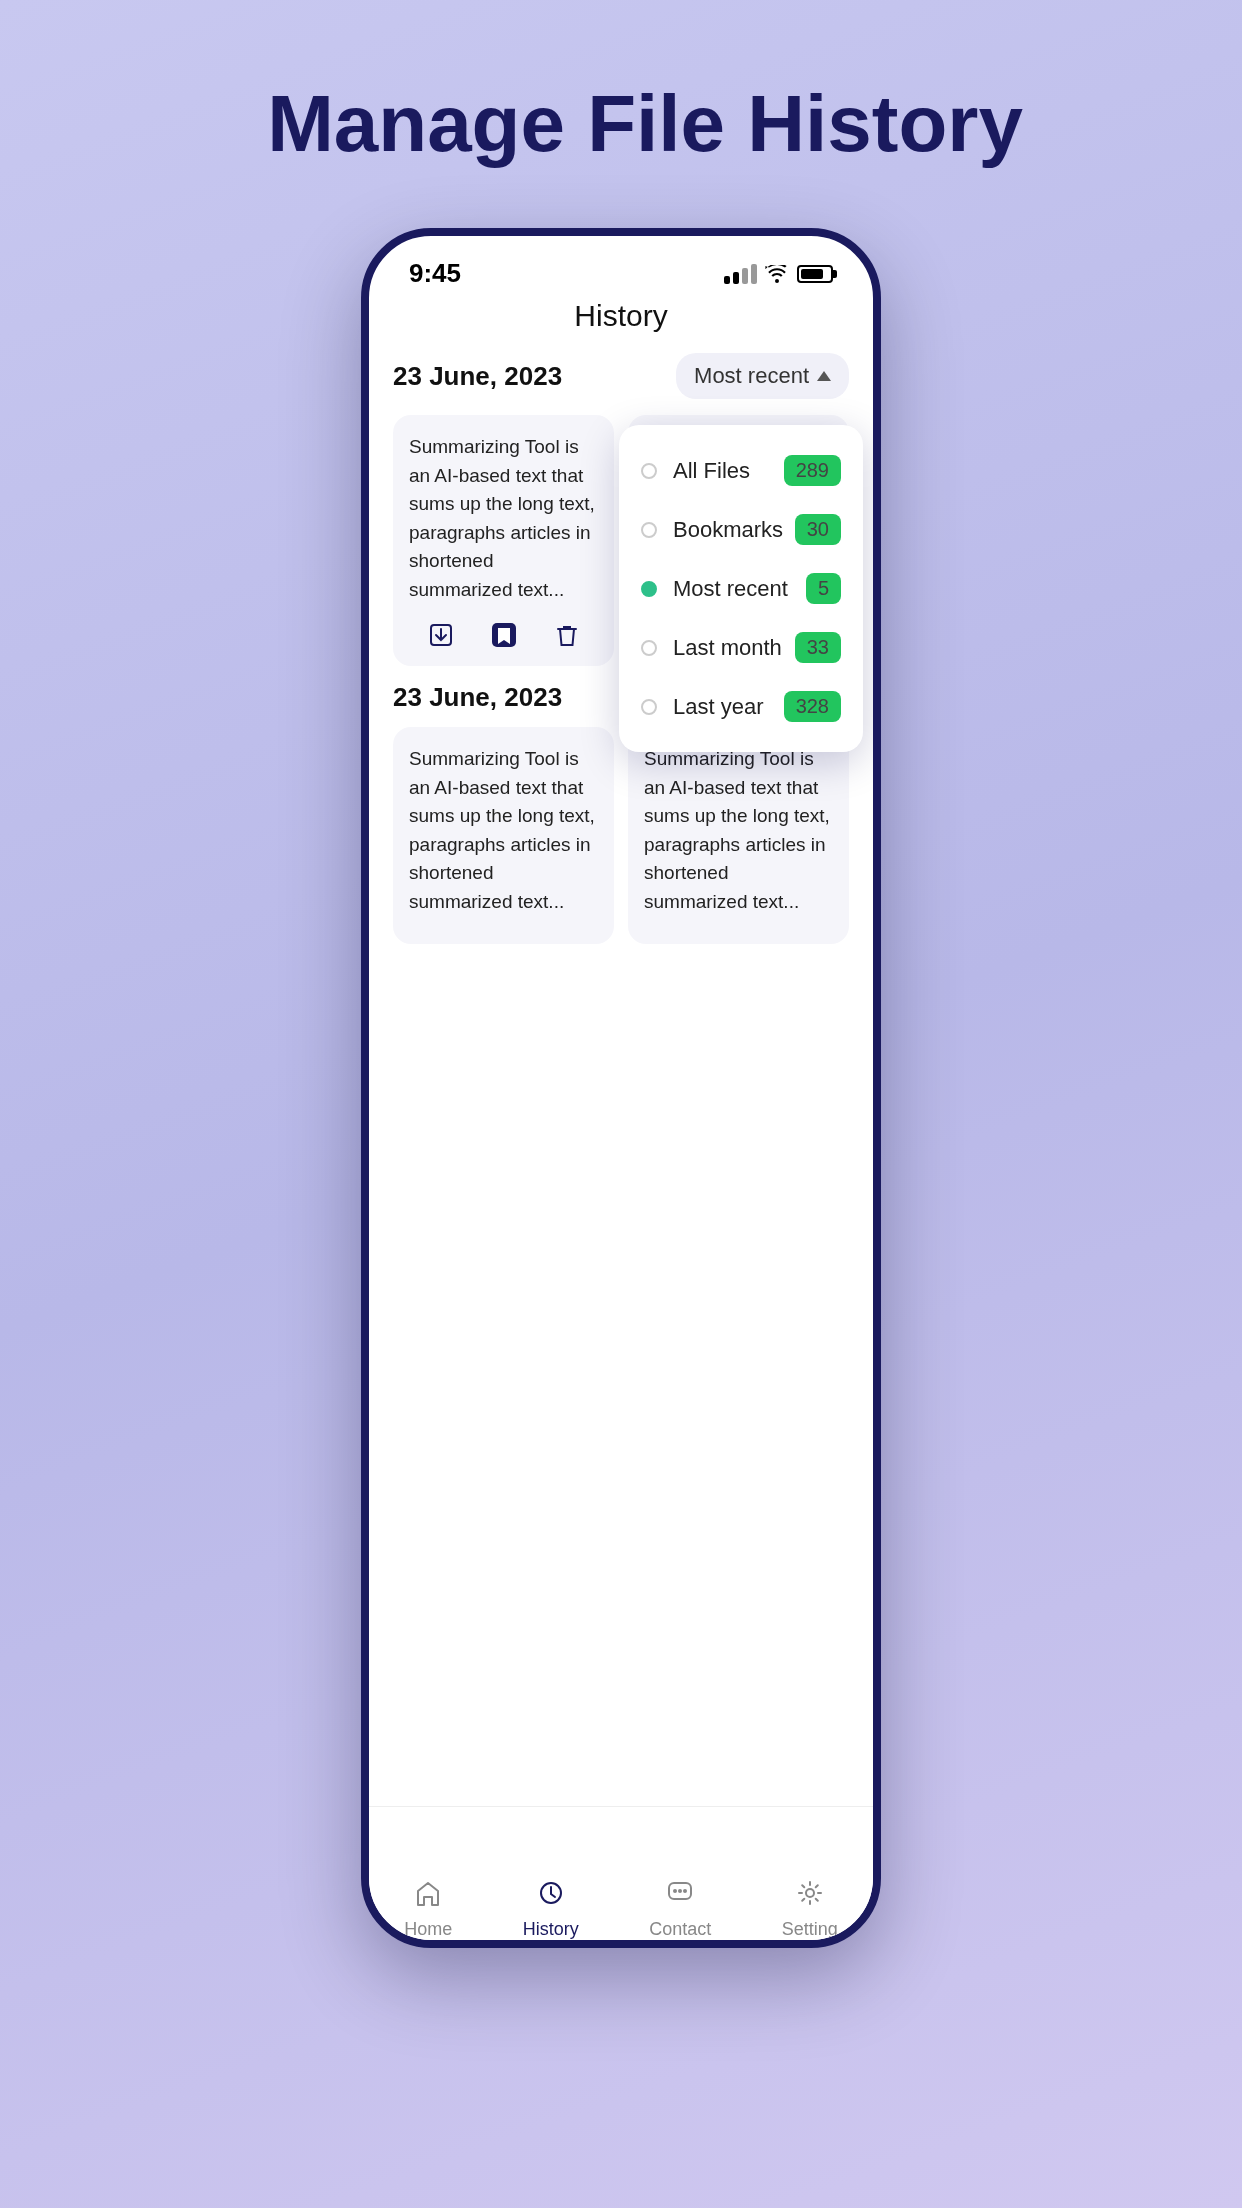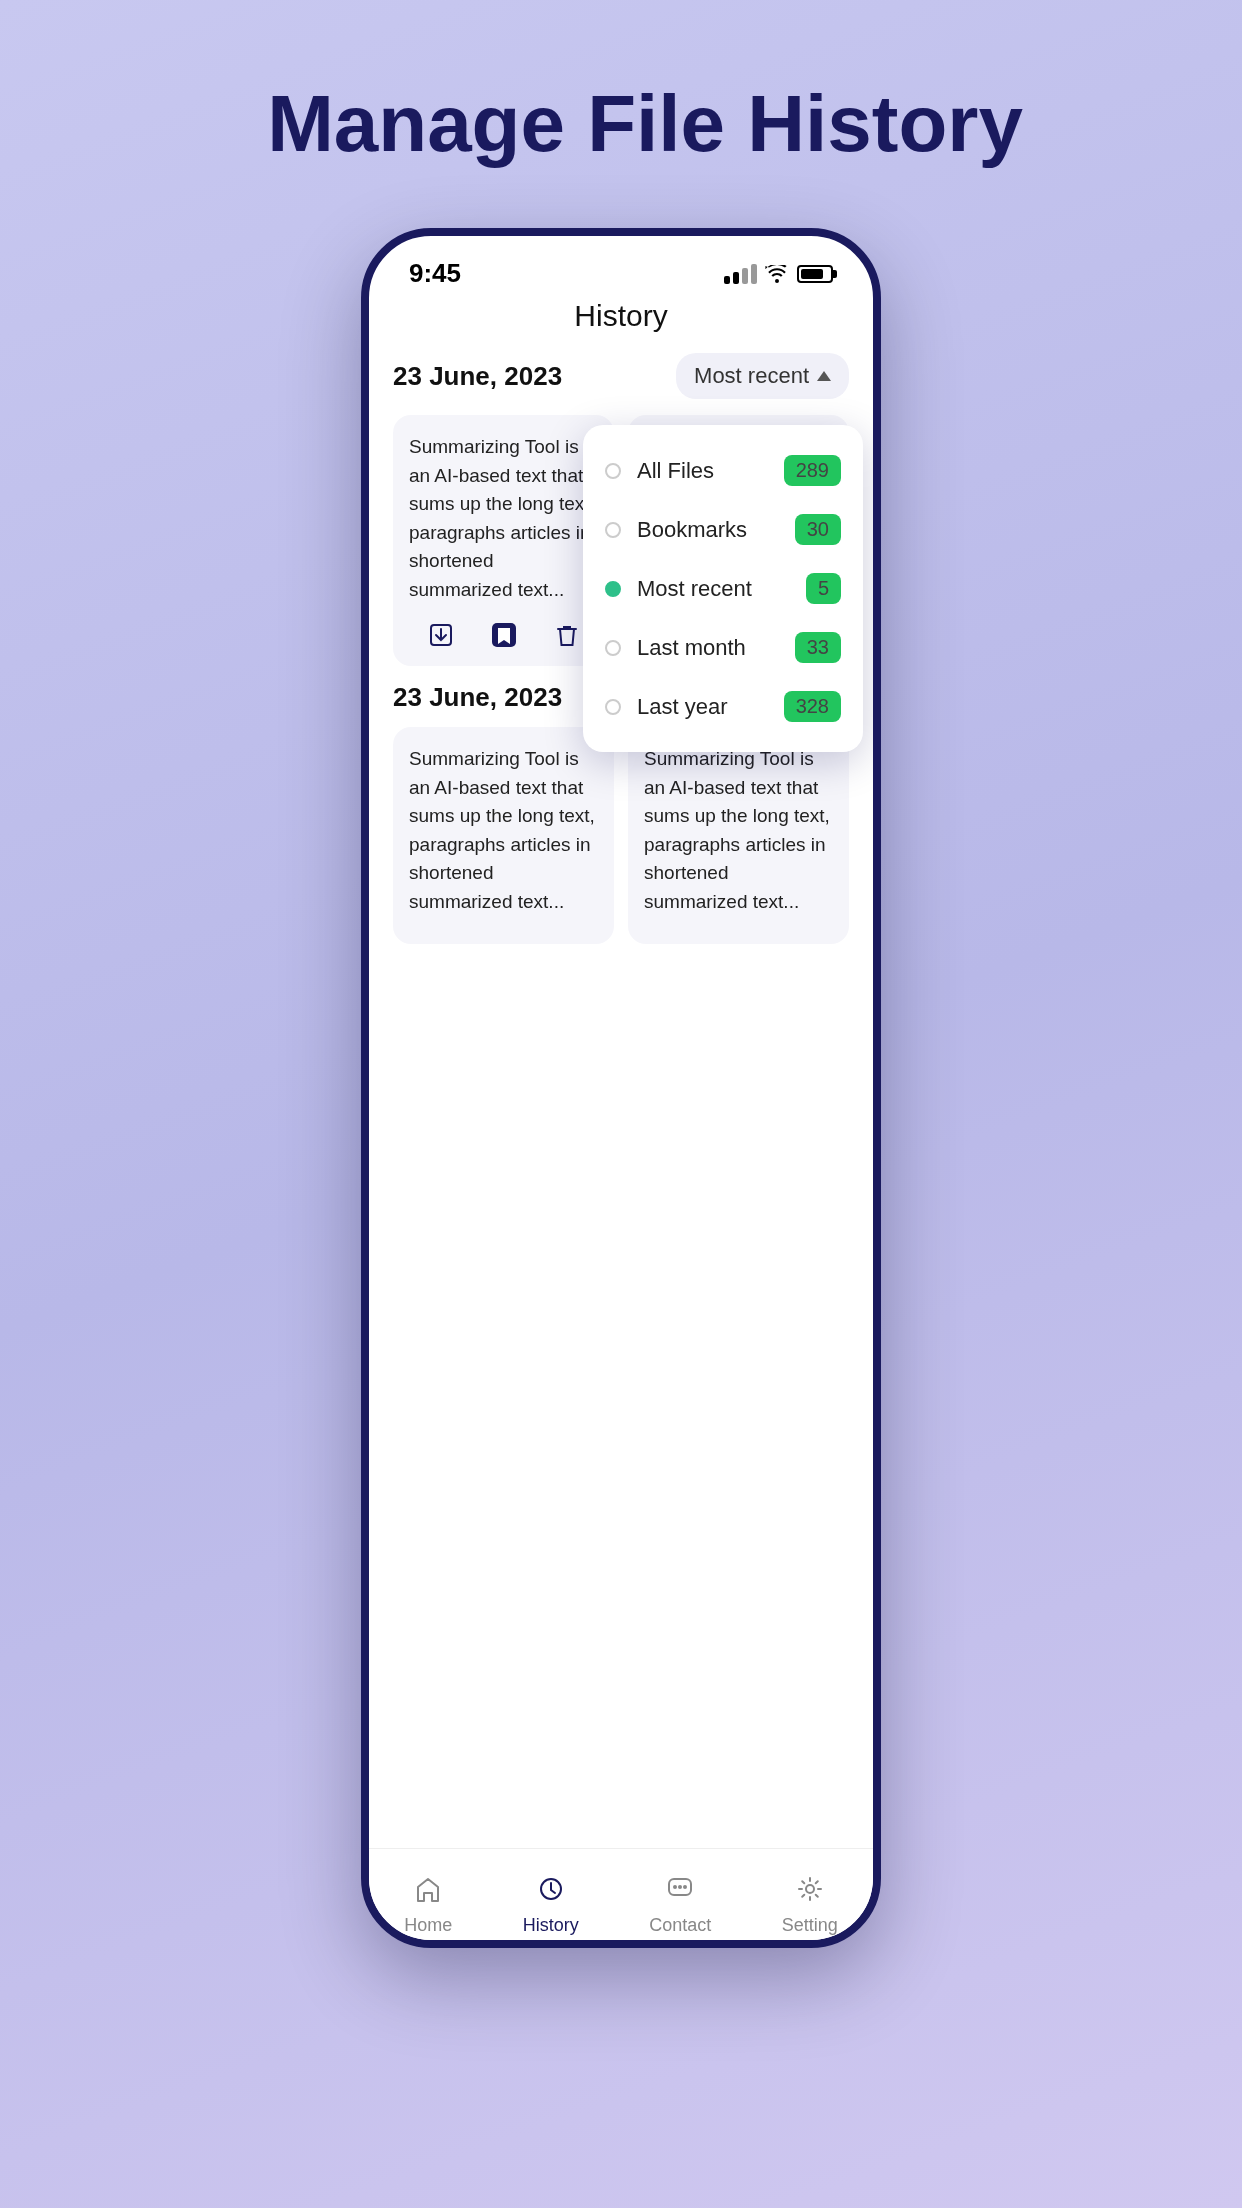--- a/index.html
+++ b/index.html
@@ -201,21 +201,21 @@
     }
 
     
     svg { display: block; }
 
     
     .dropdown {
       position: absolute;
       top: 126px;
       right: 10px;
-      width: 280px;
+      width: 244px;
       background: #fff;
       border-radius: 20px;
       box-shadow: 0 10px 40px rgba(0,0,80,0.2);
       z-index: 100;
       padding: 16px 0;
     }
 
     .dropdown-item {
       display: flex;
       align-items: center;
@@ -249,24 +249,24 @@
       font-size: 20px;
       color: #444;
     }
 
     
     .bottom-nav {
       position: absolute;
       bottom: 0;
       left: 0;
       right: 0;
-      height: 92px;
+      height: 134px;
       background: #fff;
       display: flex;
-      align-items: center;
+      align-items: flex-end;
       justify-content: space-around;
       padding-top: 16px;
       border-top: 1px solid #eee;
     }
 
     .nav-item {
       display: flex;
       flex-direction: column;
       align-items: center;
       gap: 6px;

